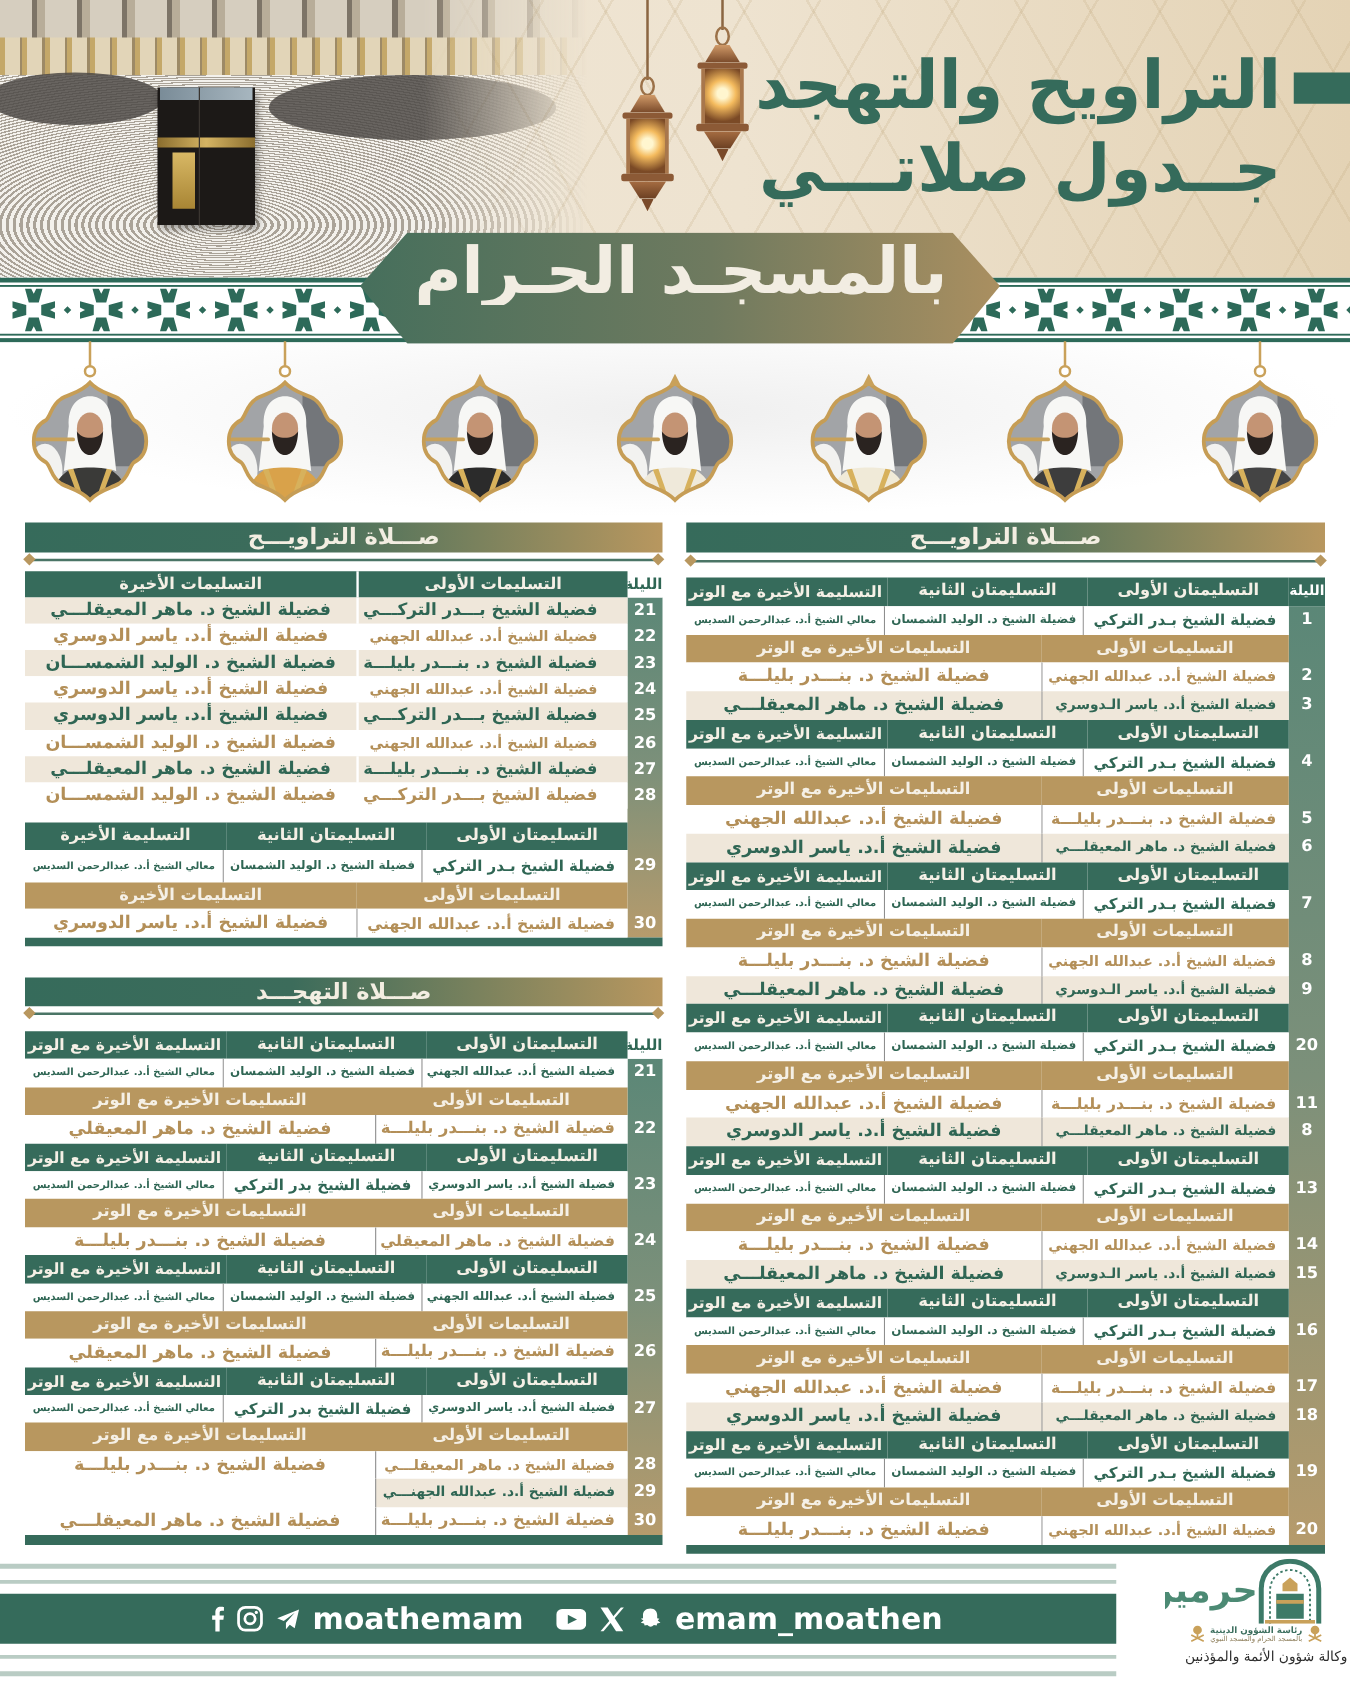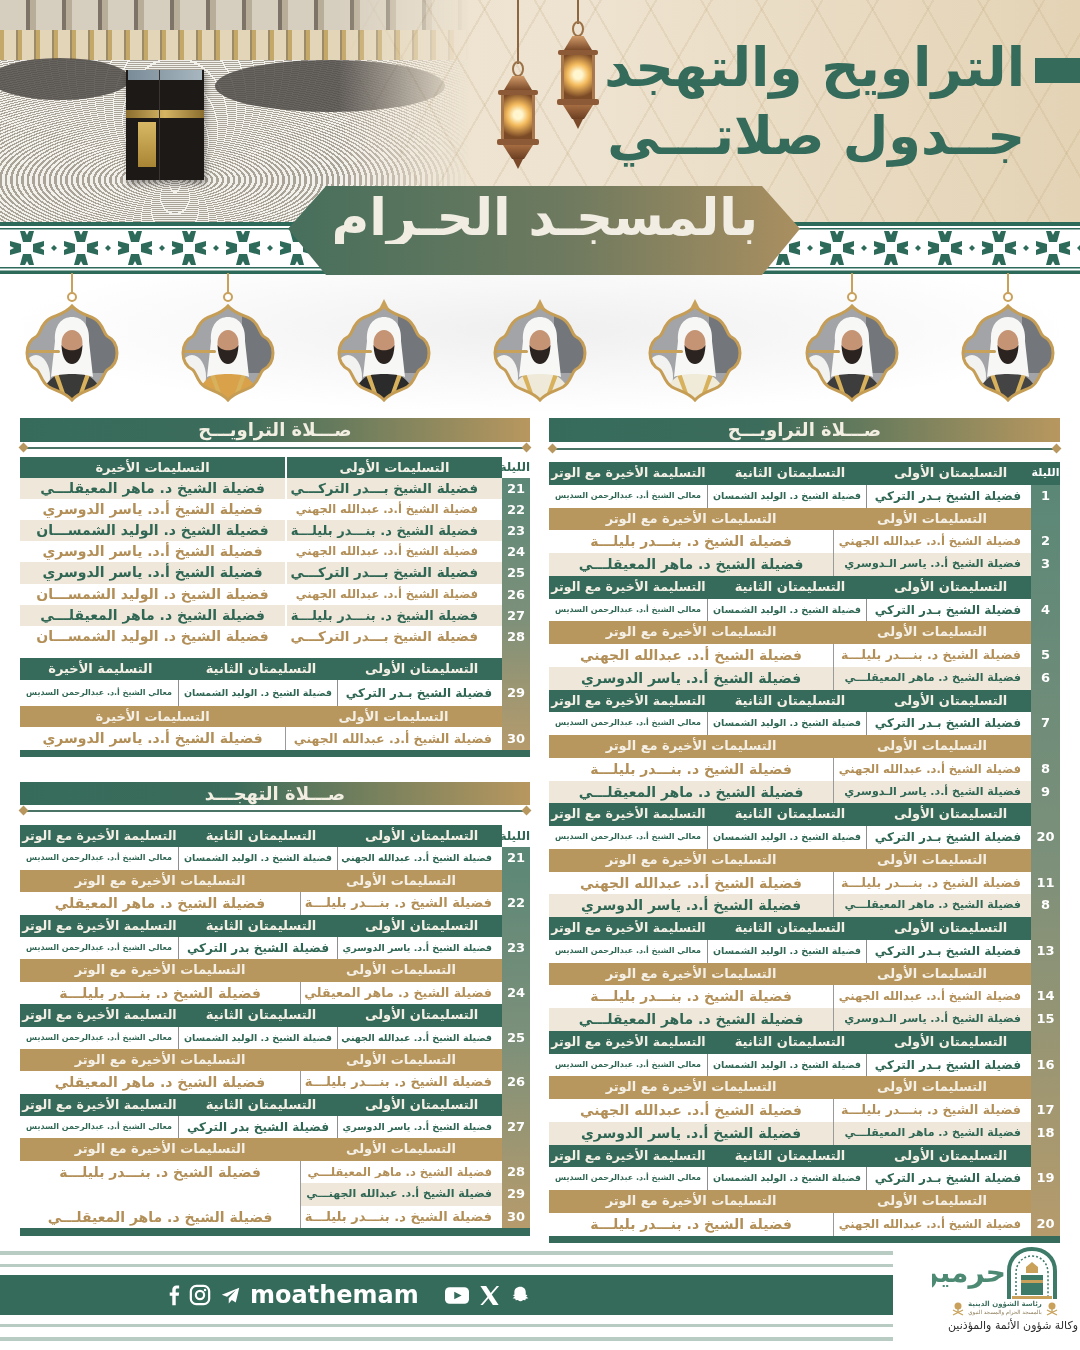--- a/index.html
+++ b/index.html
@@ -100,21 +100,21 @@
 .fline{position:absolute;left:0;width:893px;background:#b9ccc4}
 .ftri{position:absolute;left:0;width:893px;height:7px;background:conic-gradient(from 135deg at 50% 100%,#b9ccc4 0 90deg,transparent 0) 0 0/27px 7px repeat-x}
 .ftri.bot{background:conic-gradient(from -45deg at 50% 0,#b9ccc4 0 90deg,transparent 0) 0 0/27px 7px repeat-x}
 .fstripe{position:absolute;left:0;top:1275px;width:893px;height:40px;background:#356b5b}
 .social{position:absolute;top:0;height:40px;display:flex;align-items:center;gap:9px;direction:ltr}
 .social .handle{color:#fff;font-weight:bold;font-size:24px;line-height:40px;white-space:nowrap}
 .social .ic{display:flex;align-items:center;justify-content:center}
 .logo{position:absolute;left:932px;top:1247px;width:146px;height:96px}
 .logo .arch{position:absolute;left:72px;top:0}
 .logo .word{position:absolute;left:0;top:6px;width:74px;text-align:center;direction:rtl;font-size:28px;font-weight:bold;color:#4c8a74;line-height:40px;white-space:nowrap;overflow:hidden}
-.logo .pres{position:absolute;left:0;top:53px;width:146px;display:flex;align-items:flex-end;justify-content:center;gap:4px}
+.logo .pres{position:absolute;left:0;top:53px;width:146px;display:flex;align-items:flex-start;justify-content:center;gap:4px}
 .logo .pres .txt{display:flex;flex-direction:column;align-items:center;direction:rtl}
 .logo .pres .l1{font-size:7px;font-weight:bold;color:#3d6f5f;line-height:9px;white-space:nowrap}
 .logo .pres .l2{font-size:5.5px;color:#8a7a55;line-height:7px;white-space:nowrap}
 .logo .agency{position:absolute;left:0;top:70px;width:146px;direction:rtl;font-size:11px;color:#2d2d2d;line-height:18px;white-space:nowrap;overflow:hidden}
 </style>
 </head>
 <body>
 
 <svg width="0" height="0" style="position:absolute">
   <defs>
@@ -747,20 +747,21 @@
       <svg viewBox="0 0 24 24" width="23" height="23">
           <path d="M2.5 2h6l13 20h-6z" fill="#fff"></path>
           <path d="M19.5 2h2.5L5 22H2.5z" fill="#fff"></path>
         </svg>
     </span>
     <span class="ic">
       <svg viewBox="0 0 24 24" width="21" height="21">
           <path d="M12 2c3.5 0 6 2.6 6 6v3l2 .5-1.5 1.5 2.5 2-3 .8-.5 1.7-2.5-.3c-1 1-2 1.5-3 1.5s-2-.5-3-1.5l-2.5.3-.5-1.7-3-.8 2.5-2L3 11.5 5 11V8c0-3.4 2.5-6 7-6z" fill="#fff"></path>
         </svg>
     </span>
+    <span class="handle">emam_moathen</span>
   </div>
 </div>
 <div class="ftri bot" style="top:1315px"></div>
 <div class="fline" style="top:1324px;height:3px"></div>
 <div class="fline" style="top:1337px;height:4px"></div>
 
 <div class="logo">
   <svg class="arch" width="56" height="52" viewBox="0 0 56 52">
     <path d="M5,52 L5,24 C5,10 16,2 28,2 C40,2 51,10 51,24 L51,52" fill="none" stroke="#3d7a68" stroke-width="4"></path>
     <path d="M12,52 L12,26 C12,16 19,9 28,9 C37,9 44,16 44,26 L44,52" fill="none" stroke="#3d7a68" stroke-width="1.5" stroke-dasharray="2 2"></path>

